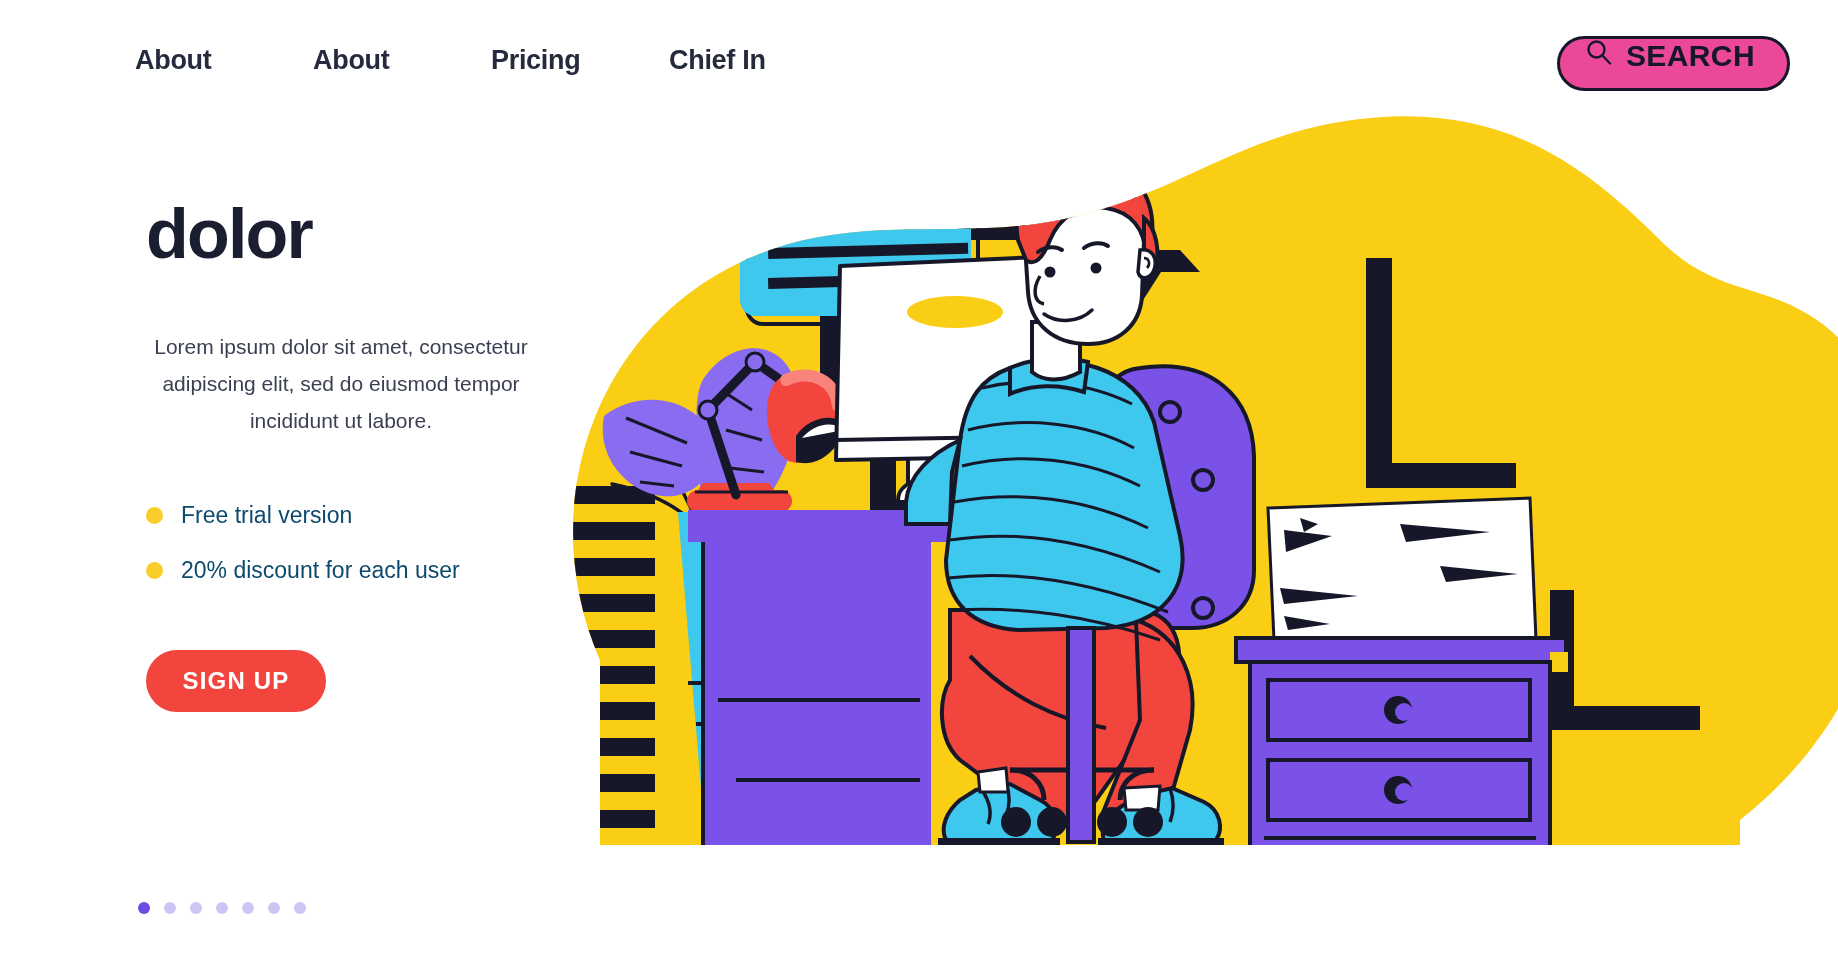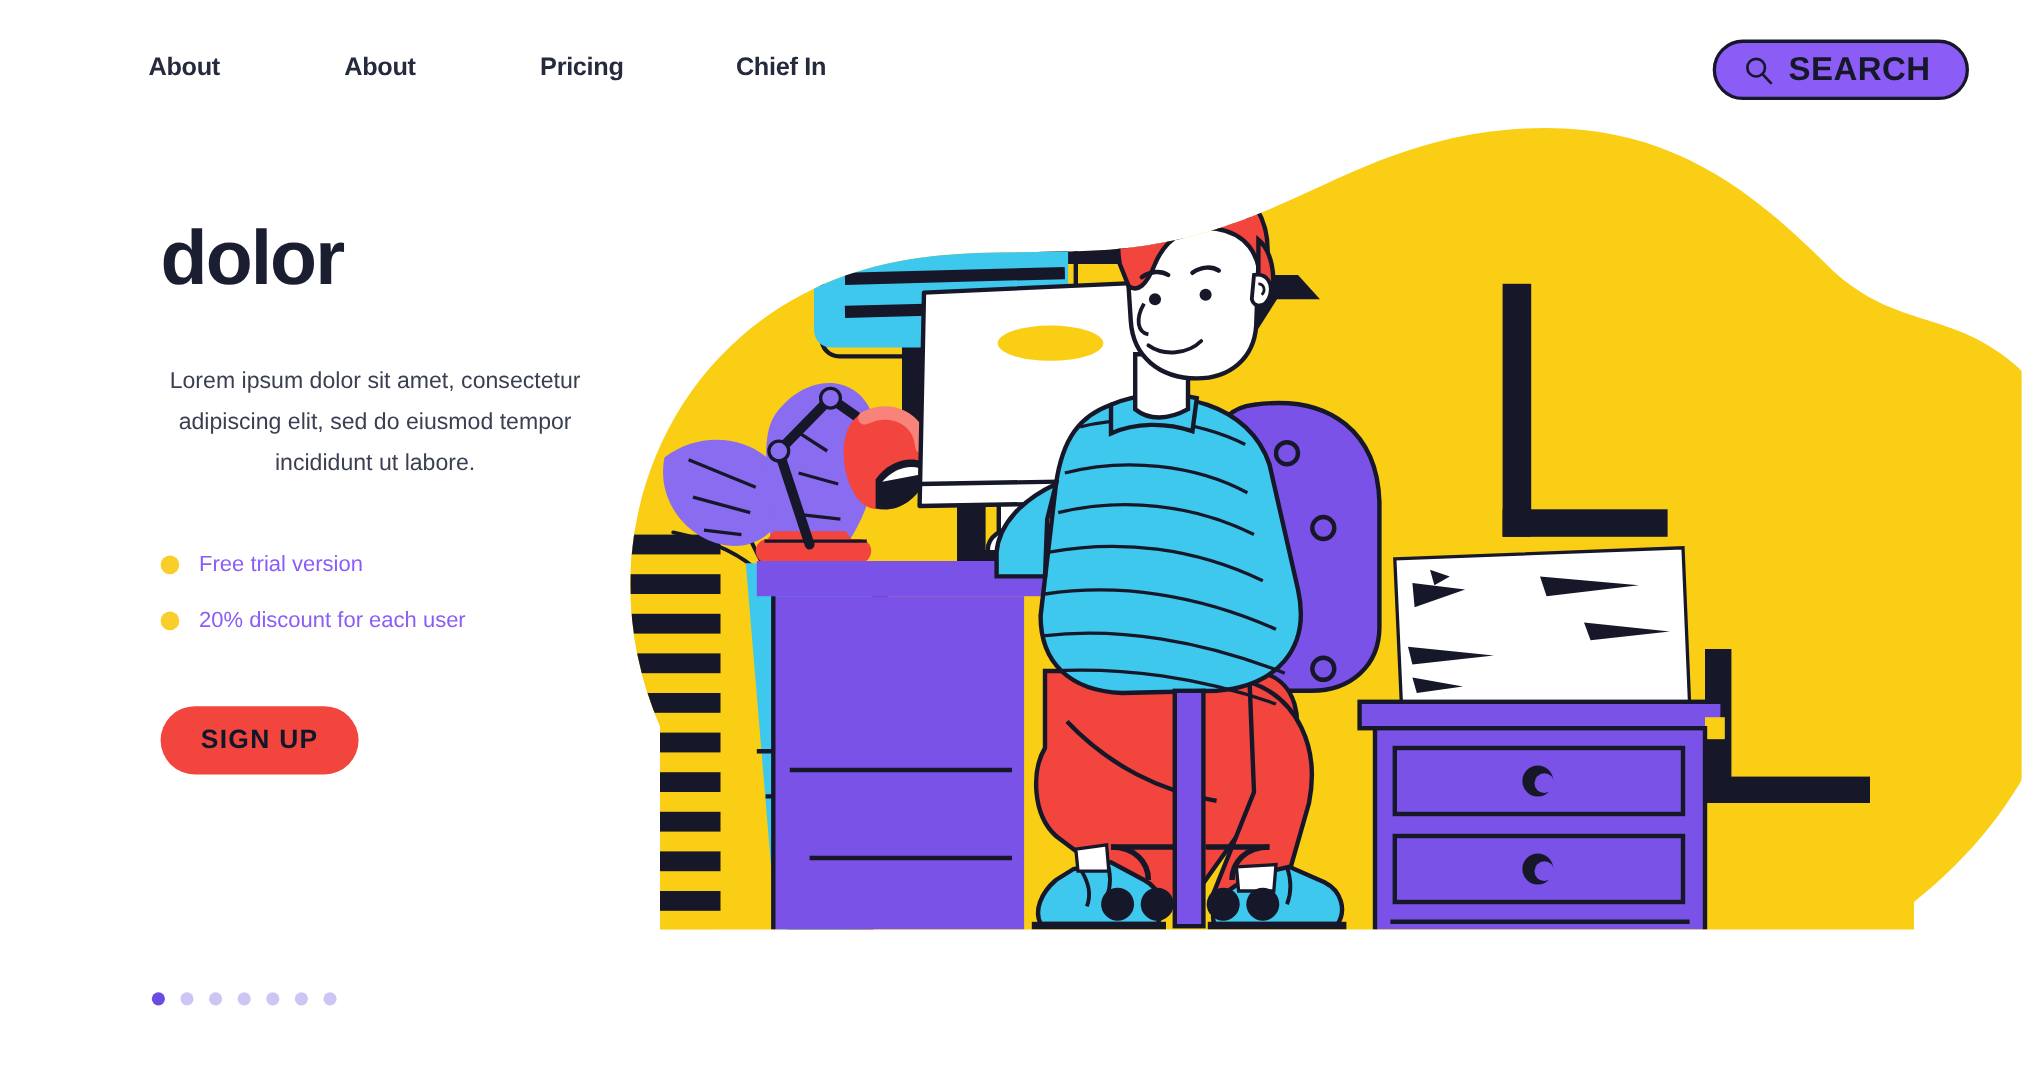--- a/index.html
+++ b/index.html
@@ -26,41 +26,40 @@
     display: flex;
     align-items: center;
   }
   .nav-links {
     display: flex;
     align-items: center;
     margin-left: 135px;
     gap: 0;
   }
   .nav-link {
-    font-size: 23px;
+    font-size: 27px;
     font-weight: bold;
     color: #262a3d;
     letter-spacing: -0.3px;
     text-decoration: none;
     cursor: pointer;
     display: block;
     width: 178px;
     white-space: nowrap;
   }
   .search-btn {
     position: absolute;
     right: 48px;
     top: 36px;
     height: 55px;
     padding: 0 32px 0 26px;
     border: 3px solid #16182a;
     border-radius: 30px;
-    background: #8b5cf6;
+    background: #ec4899;
     display: flex;
-    align-items: center;
     gap: 14px;
     cursor: pointer;
   }
   .search-btn .magnifier {
     width: 26px; height: 26px;
     display: block;
   }
   .search-label {
     font-size: 30px;
     font-weight: bold;
@@ -108,31 +107,31 @@
     gap: 18px;
     margin-bottom: 28px;
   }
   .bullet {
     width: 17px; height: 17px;
     border-radius: 50%;
     background: #f9ce2a;
     flex: none;
   }
   .feature-label {
-    font-size: 20px;
-    color: #8b5cf6;
+    font-size: 23px;
+    color: #0c4a6e;
   }
   .signup-btn {
     margin-top: 38px;
     width: 180px;
     height: 62px;
     border: none;
     border-radius: 34px;
     background: #f2453d;
-    color: #0f172a;
+    color: #ffffff;
     font-size: 24px;
     font-weight: bold;
     letter-spacing: 1.2px;
     font-family: "Liberation Sans", sans-serif;
     cursor: pointer;
   }
   .dots {
     position: absolute;
     left: 138px;
     top: 902px;

